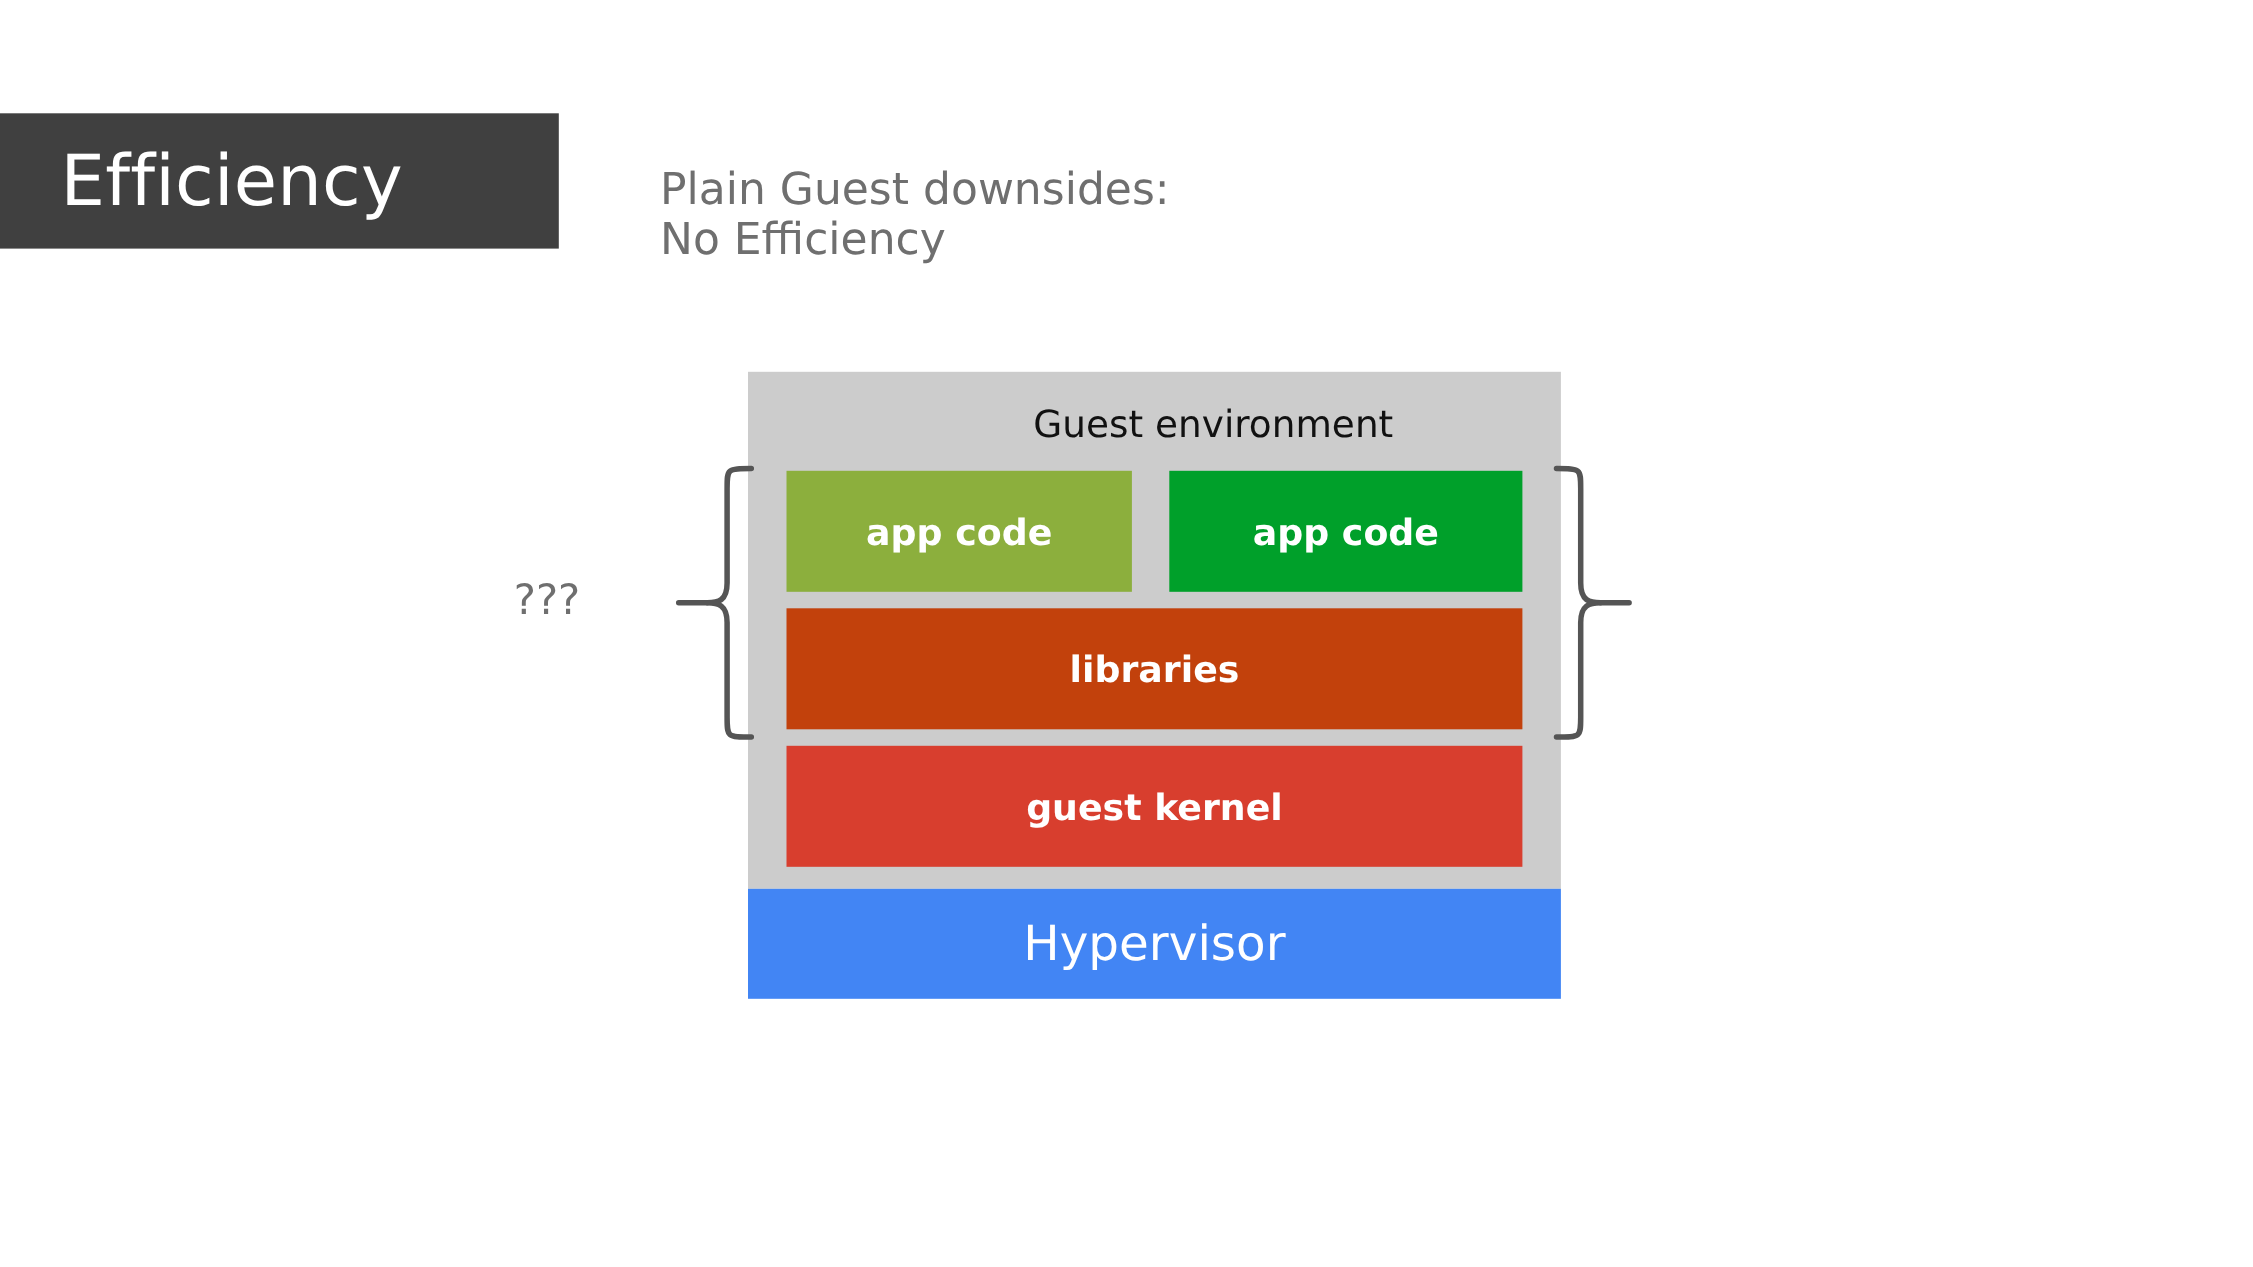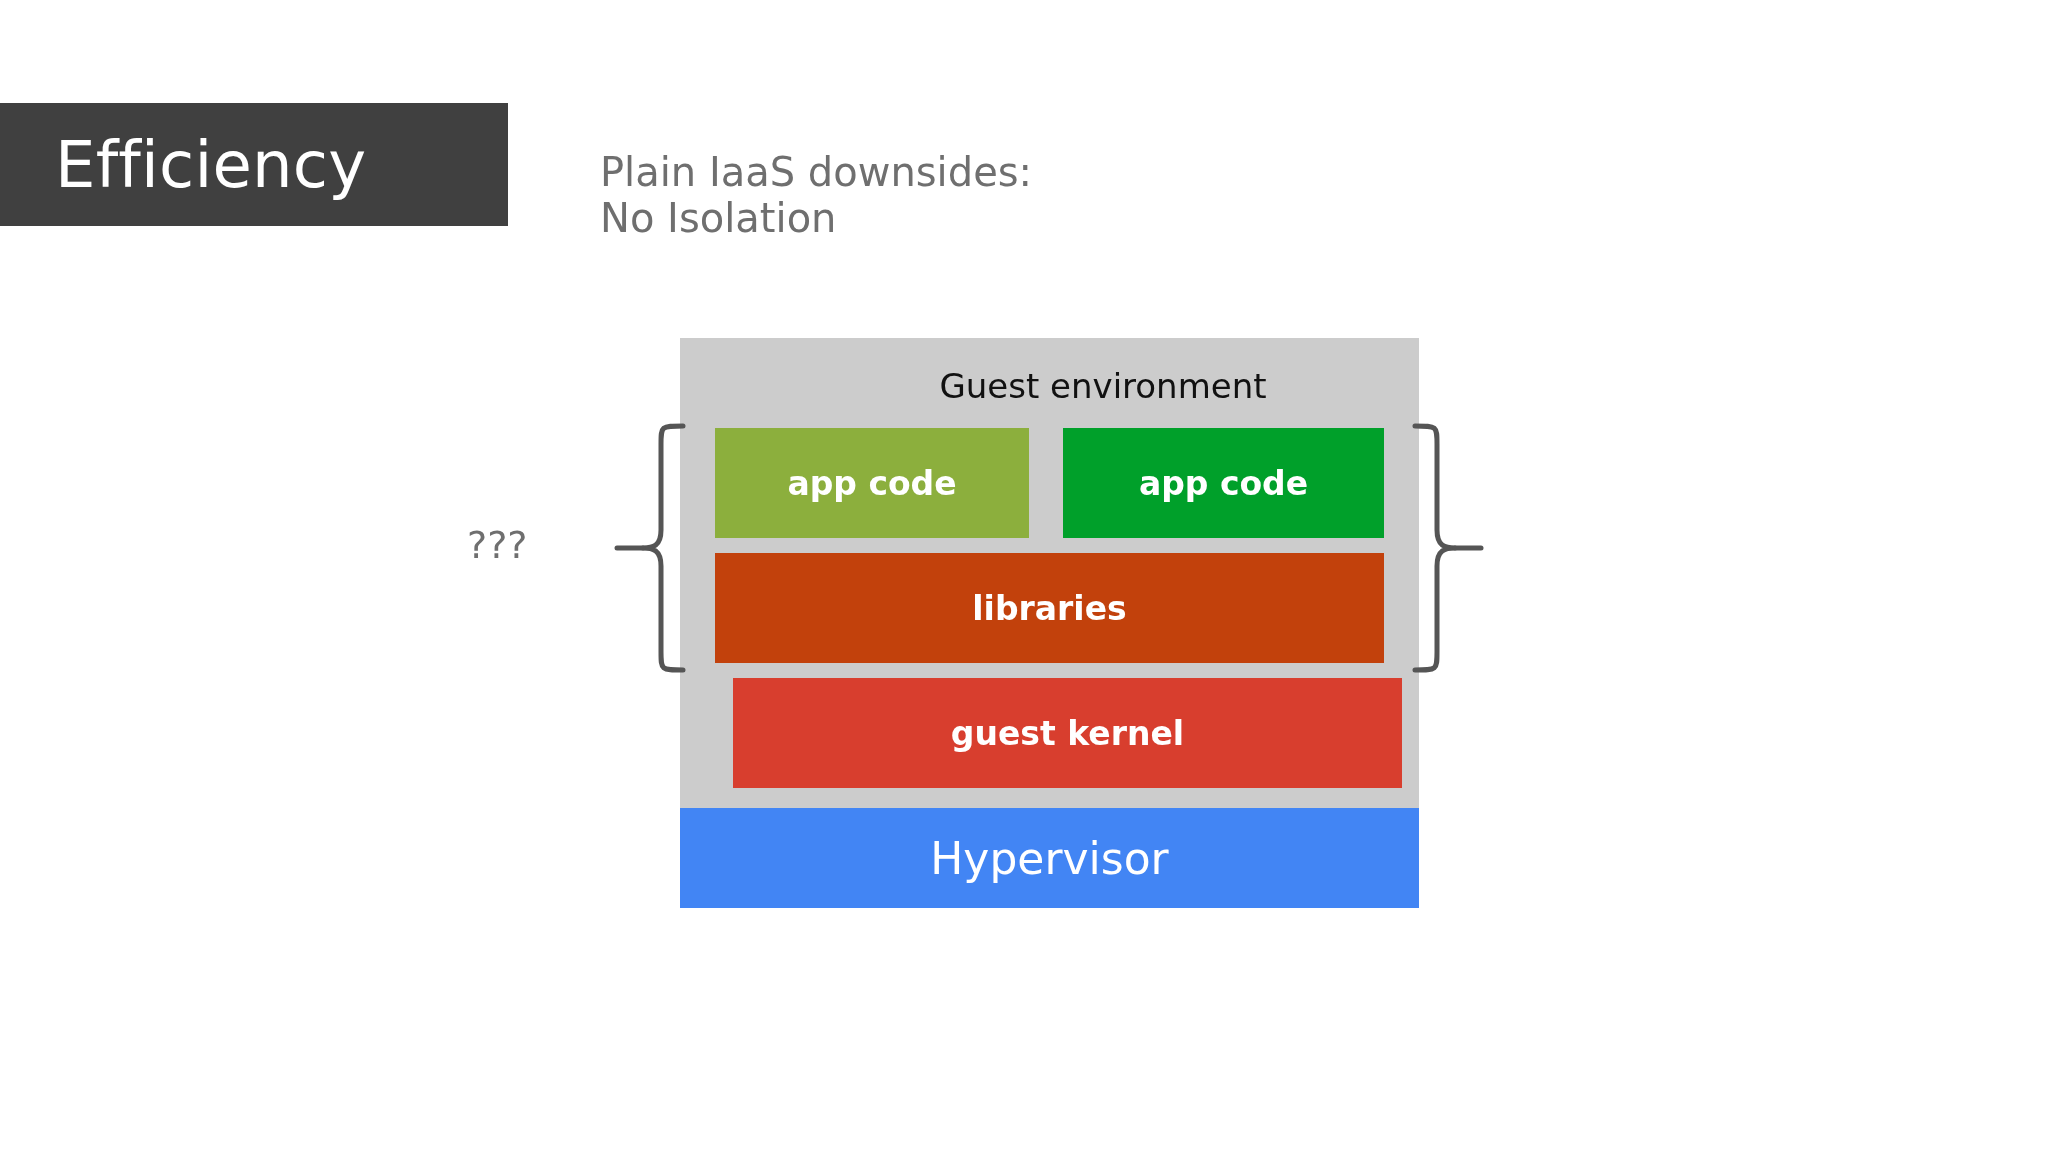--- a/index.html
+++ b/index.html
@@ -104,21 +104,21 @@
     background: #00A02A;
   }
   #libraries-box {
     left: 35px;
     top: 215px;
     width: 669px;
     height: 110px;
     background: #c2410c;
   }
   #guest-kernel-box {
-    left: 53px;
+    left: 35px;
     top: 340px;
     width: 669px;
     height: 110px;
     background: #D83E2E;
   }
   #hypervisor-box {
     position: absolute;
     left: 0;
     top: 470px;
     width: 739px;
@@ -157,22 +157,22 @@
   }
 </style>
 </head>
 <body>
 
 <div id="title-banner">
   <span id="title-text">Efficiency</span>
 </div>
 
 <div id="subtitle">
-  <span class="line">Plain IaaS downsides:</span>
-  <span class="line">No Isolation</span>
+  <span class="line">Plain Guest downsides:</span>
+  <span class="line">No Efficiency</span>
 </div>
 
 <div id="diagram">
 
   <div id="guest-env">
     <div id="guest-env-label">Guest environment</div>
 
     <div id="app-code-left" class="layer-box">
       <span>app code</span>
     </div>

